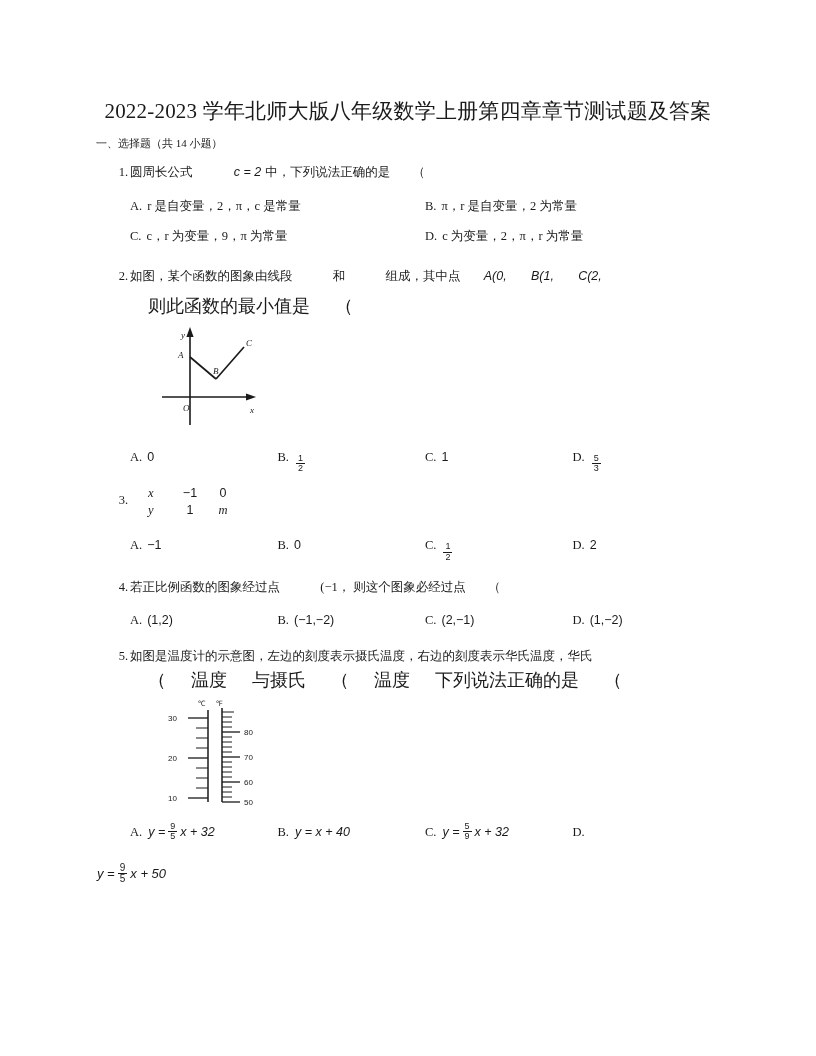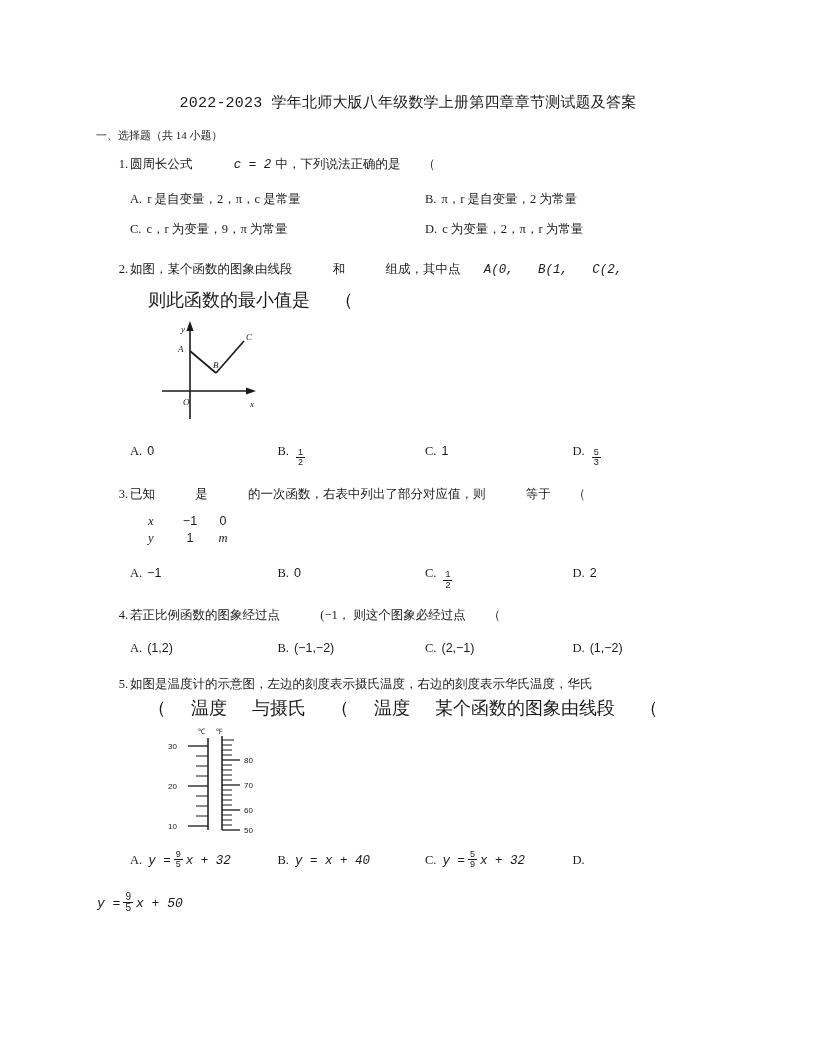--- a/index.html
+++ b/index.html
@@ -24,26 +24,26 @@
   }
   .content {
     position: absolute;
     left: 96px;
     top: 88px;
     width: 624px;
   }
 
   
   .doc-title {
-    font-size: 15px;
+    font-size: 21px;
     line-height: 31px;
     text-align: center;
     font-weight: normal;
-    margin: 0 0 4px 0;
-    font-family: Liberation Mono, monospace;
+    margin: 8px 0 4px 0;
+    font-family: Liberation Serif, serif;
     letter-spacing: 0.2px;
   }
 
   
   .section-head {
     font-size: 11px;
     line-height: 20px;
     margin: 6px 0 4px 0;
     font-family: "Liberation Serif", "DejaVu Serif", serif;
   }
@@ -72,21 +72,21 @@
   .q-stem-2 {
     font-size: 18px;
     line-height: 30px;
     padding-left: 18px;
   }
   .gap { display: inline-block; width: 34px; }
   .gap-sm { display: inline-block; width: 16px; }
 
   
   .mi {
-    font-family: Liberation Mono, monospace;
+    font-family: Liberation Sans, sans-serif;
     font-style: italic;
     padding: 0 1px;
   }
   .mn {
     font-family: "Liberation Sans", sans-serif;
     font-style: normal;
   }
 
   
   .opts {
@@ -267,31 +267,20 @@
         <span class="opt-lbl">D.</span>
         <span class="frac">
           <span class="num">5</span>
           <span class="den">3</span>
         </span>
       </span>
     </div>
 
     <div class="q" style="margin-top:12px;">
       <span class="q-num">3.</span>
-      <span class="q-stem">
-        <span>已知</span>
-        <span class="gap"></span>
-        <span>是</span>
-        <span class="gap"></span>
-        <span>的一次函数，右表中列出了部分对应值，则</span>
-        <span class="gap"></span>
-        <span>等于</span>
-        <span class="gap-sm"></span>
-        <span>（</span>
-      </span>
     </div>
     <table class="mini-table">
       <tbody>
           <tr>
         <td>x</td>
         <td class="v">−1</td>
         <td class="v">0</td>
       </tr>
       <tr>
         <td>y</td>
@@ -360,21 +349,21 @@
         <span>（</span>
         <span class="gap-sm"></span>
         <span>温度</span>
         <span class="gap-sm"></span>
         <span>与摄氏</span>
         <span class="gap-sm"></span>
         <span>（</span>
         <span class="gap-sm"></span>
         <span>温度</span>
         <span class="gap-sm"></span>
-        <span>某个函数的图象由线段</span>
+        <span>下列说法正确的是</span>
         <span class="gap-sm"></span>
         <span>（</span>
       </div>
     </div>
 
     <div class="fig-therm">
       <svg width="120" height="112" viewBox="0 0 120 112">
 
         <line x1="56" y1="14" x2="56" y2="106" stroke="#1a1a1a" stroke-width="1.5"></line>
 

